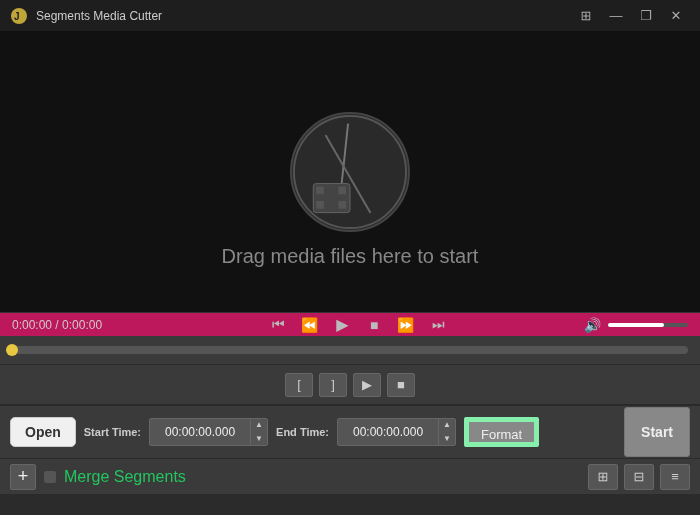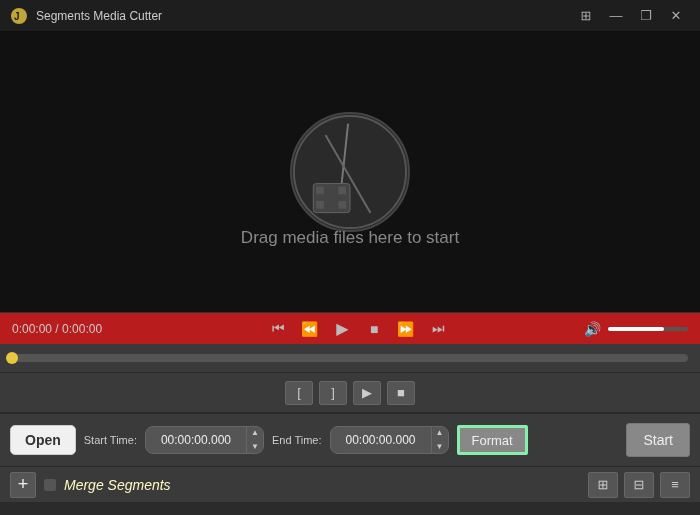--- a/index.html
+++ b/index.html
@@ -75,30 +75,30 @@
       position: absolute;
       width: 2px;
       height: 90px;
       background: #666;
       transform: rotate(-30deg);
       top: 15px;
       left: 55px;
     }
     .drag-text {
       position: absolute;
-      bottom: 64px;
+      bottom: 44px;
       color: #888;
-      font-size: 17px;
+      font-size: 20px;
       margin-top: 44px;
     }
 
     
     #controls-bar {
-      height: 32px;
-      background: #b91c1c;
+      height: 24px;
+      background: #be185d;
       display: flex;
       align-items: center;
       padding: 0 12px;
       border-top: 1px solid #333;
     }
     #time-display {
       color: #ccc;
       font-size: 12px;
       min-width: 120px;
     }
@@ -218,29 +218,29 @@
       font-size: 14px;
       font-weight: bold;
       padding: 6px 14px;
       cursor: pointer;
       border-radius: 5px;
       min-width: 60px;
     }
     .time-label {
       color: #ccc;
       font-size: 11px;
-      font-weight: normal;
+      font-weight: bold;
       white-space: nowrap;
     }
     .time-input-wrap {
       display: flex;
       align-items: center;
       background: #555;
       border: 1px solid #666;
-      border-radius: 8px;
+      border-radius: 2px;
       height: 28px;
       overflow: hidden;
     }
     .time-input {
       background: transparent;
       border: none;
       color: #eee;
       font-size: 12px;
       width: 100px;
       padding: 0 6px;
@@ -260,39 +260,39 @@
       height: 14px;
       width: 16px;
       cursor: pointer;
       display: flex;
       align-items: center;
       justify-content: center;
       line-height: 1;
     }
     #format-btn {
       background: #888;
-      border: 3px solid #86efac;
+      border: 5px solid #86efac;
       color: #eee;
       font-size: 13px;
       padding: 5px 12px;
       cursor: pointer;
       border-radius: 2px;
       height: 30px;
     }
     #start-btn {
       background: #888;
       border: 1px solid #777;
       color: #eee;
       font-size: 14px;
-      font-weight: normal;
+      font-weight: bold;
       padding: 6px 16px;
       cursor: pointer;
       border-radius: 3px;
       margin-left: auto;
-      height: 34px;
+      height: 50px;
     }
 
     
     #footer-bar {
       height: 36px;
       background: #3a3a3a;
       display: flex;
       align-items: center;
       padding: 0 10px;
       border-top: 1px solid #2a2a2a;
@@ -312,23 +312,22 @@
       border-radius: 2px;
     }
     .merge-indicator {
       width: 12px;
       height: 12px;
       background: #555;
       border-radius: 2px;
       flex-shrink: 0;
     }
     .merge-label {
-      color: #fef9c3;
-      font-size: 14px;
-      font-style: italic;
+      color: #22c55e;
+      font-size: 16px;
     }
     .footer-right {
       margin-left: auto;
       display: flex;
       gap: 6px;
     }
     .footer-icon-btn {
       background: #555;
       border: 1px solid #666;
       color: #ccc;

